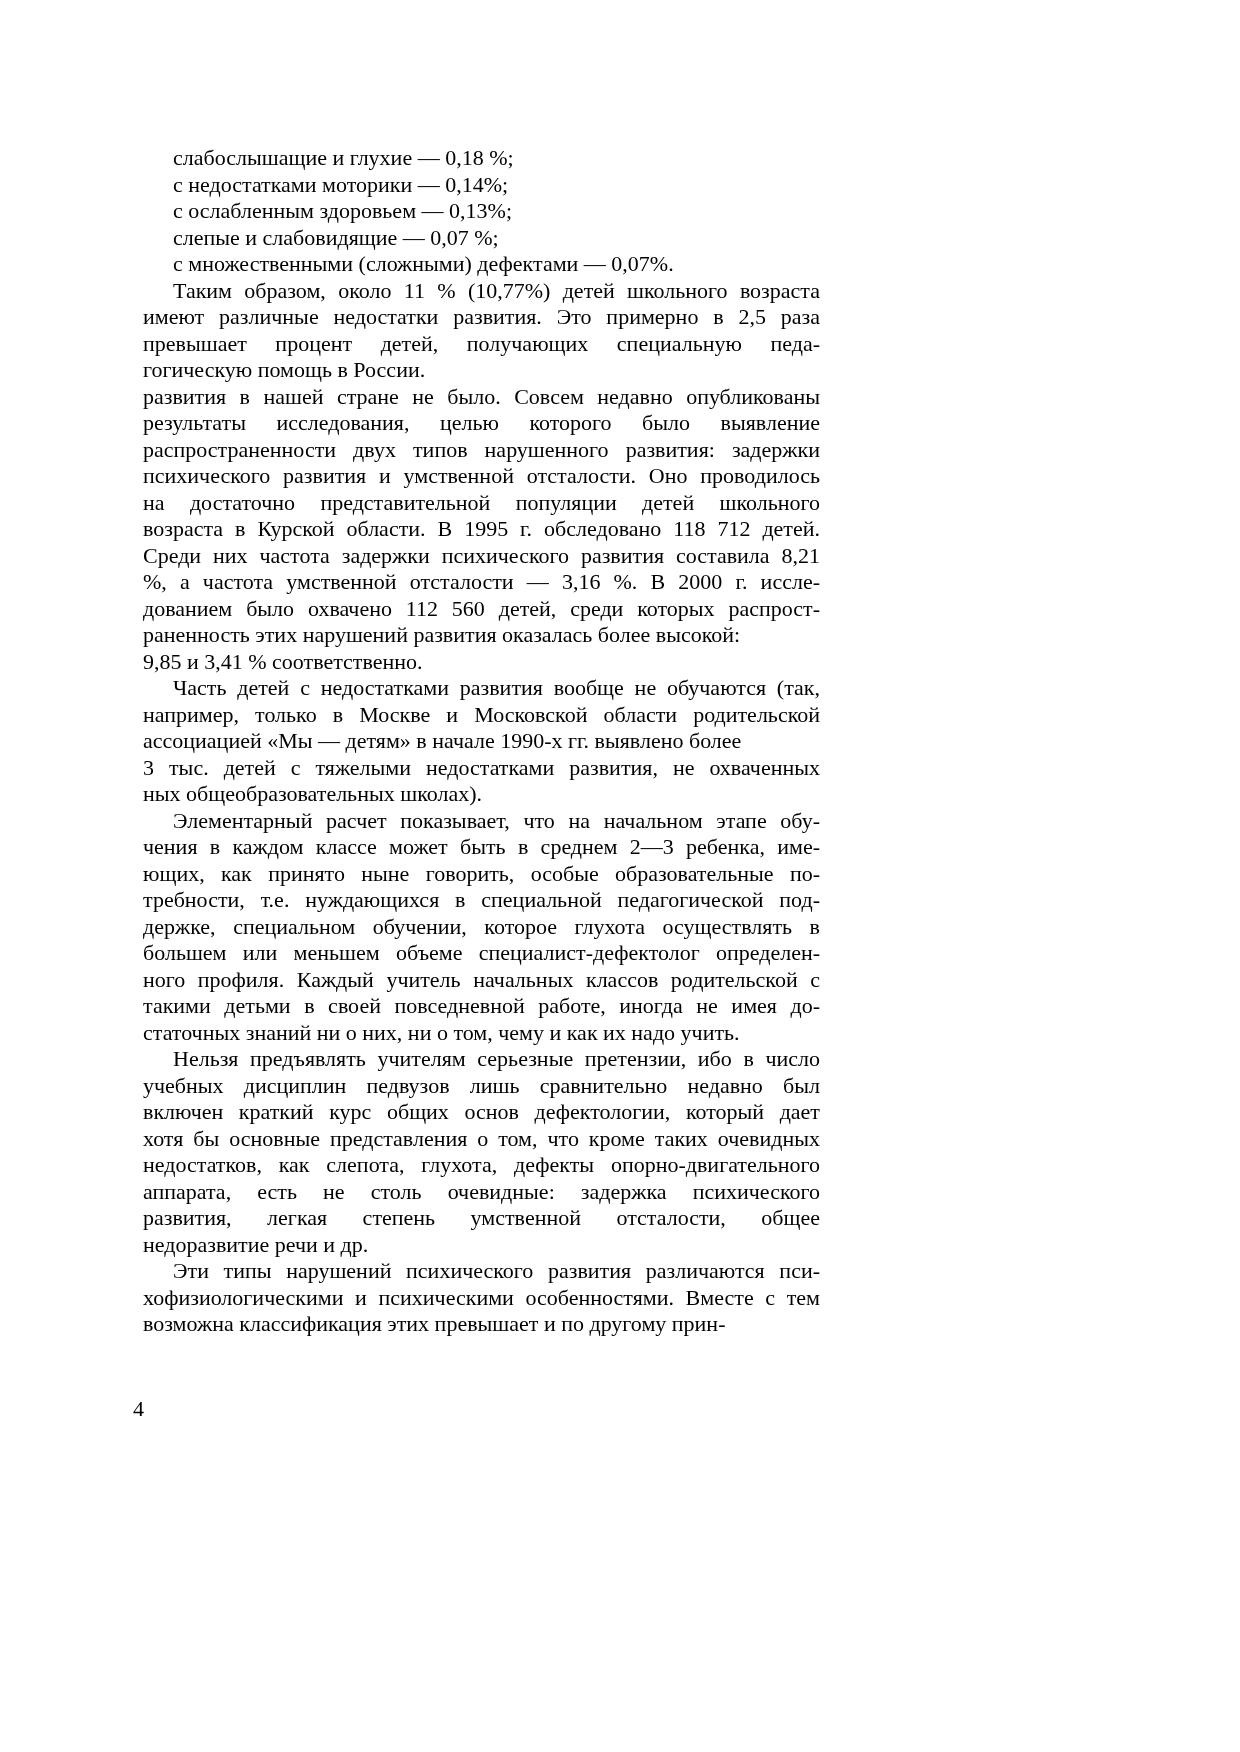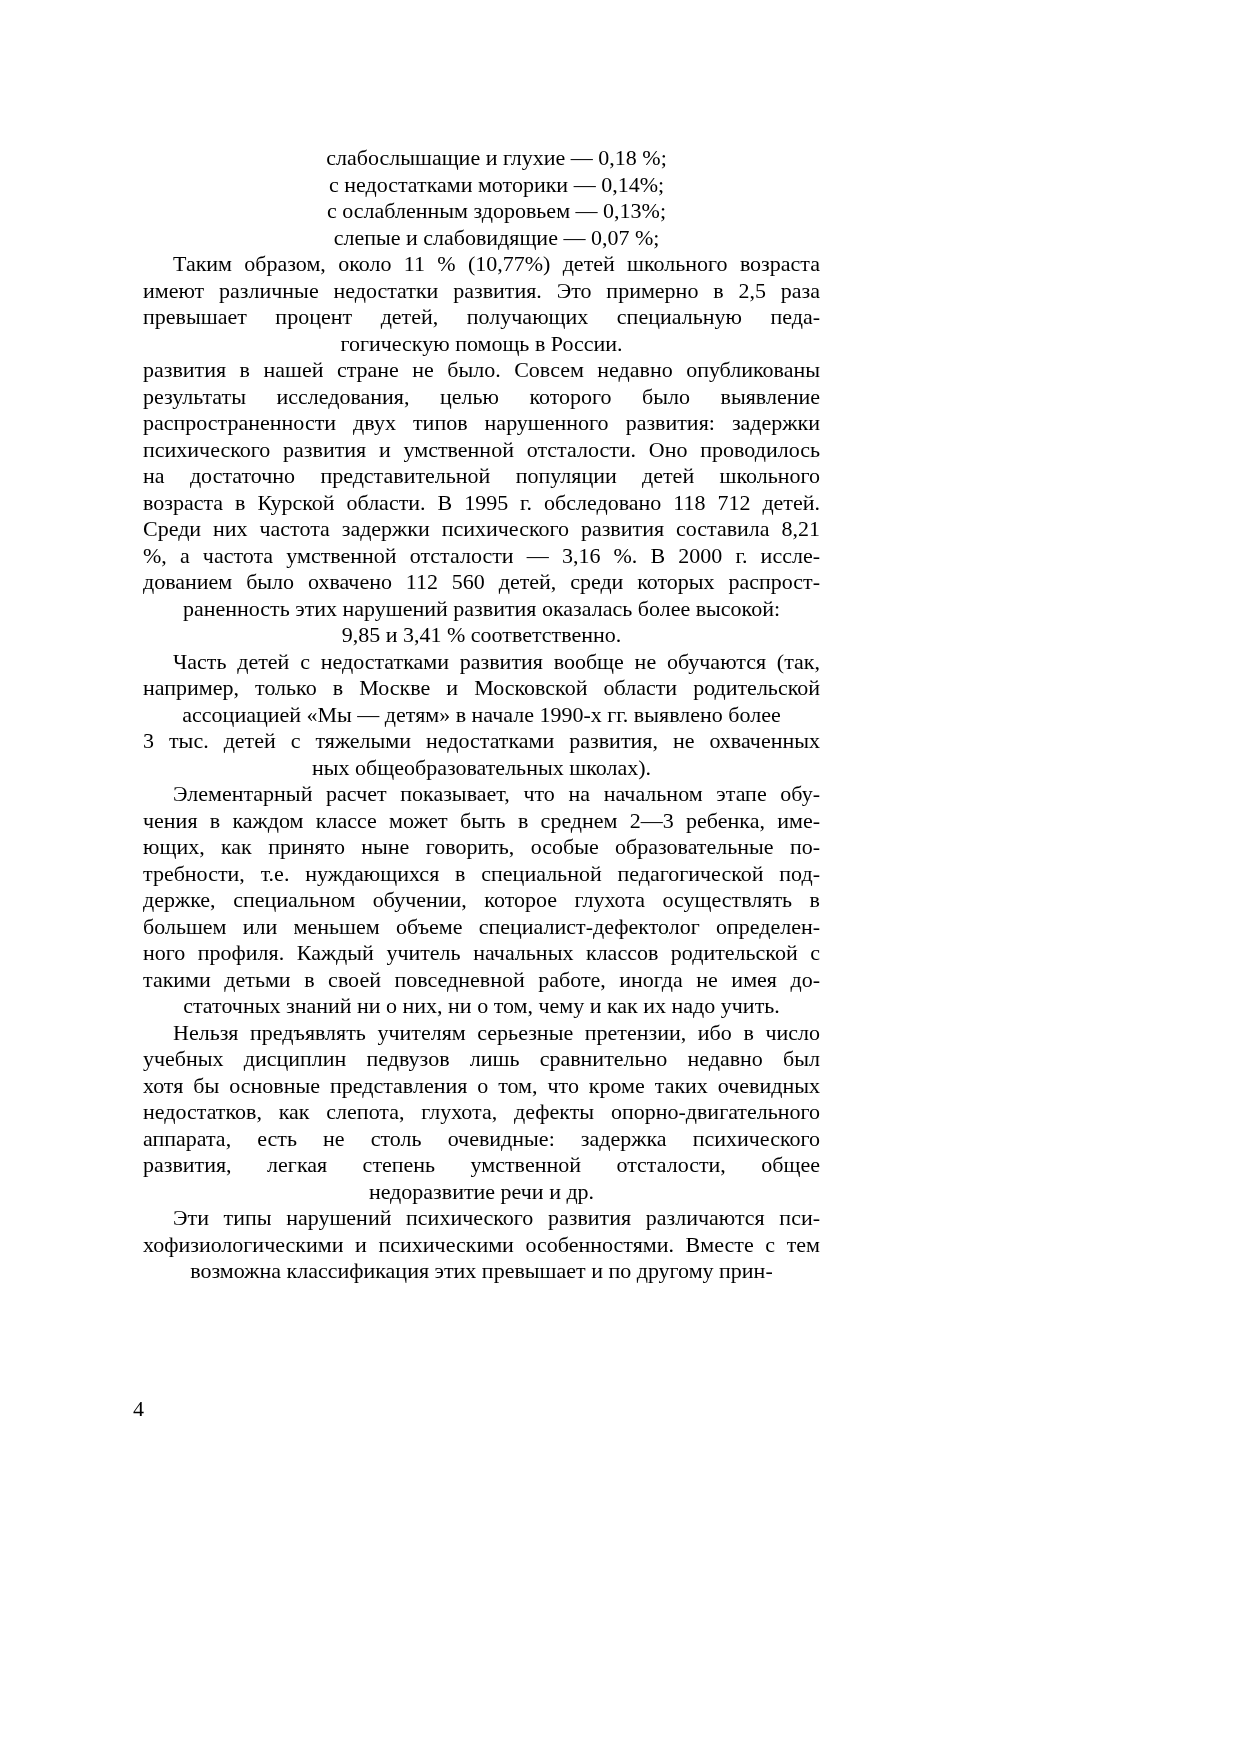--- a/index.html
+++ b/index.html
@@ -18,21 +18,21 @@
     position: absolute;
     left: 143px;
     top: 145px;
     width: 677px;
     font-family: "Liberation Serif", serif;
     font-size: 22px;
     line-height: 26.5px;
     color: #000000;
   }
   .paragraph { margin: 0; padding: 0; }
-  .line { margin: 0; padding: 0; text-align: center; }
+  .line { margin: 0; padding: 0; }
   .line.j {
     text-align: justify;
     text-align-last: justify;
   }
   .line.ind {
     text-indent: 30px;
   }
   .page-number {
     position: absolute;
     left: 133px;
@@ -46,20 +46,21 @@
 </head>
 <body>
 
 <div class="sheet">
   <div class="text-block">
       <div class="paragraph">
         <div class="line ind">слабослышащие и глухие — 0,18 %;</div>
         <div class="line ind">с недостатками моторики — 0,14%;</div>
         <div class="line ind">с ослабленным здоровьем — 0,13%;</div>
         <div class="line ind">слепые и слабовидящие — 0,07 %;</div>
+        <div class="line ind">с множественными (сложными) дефектами — 0,07%.</div>
       </div>
       <div class="paragraph">
         <div class="line j ind">Таким образом, около 11 % (10,77%) детей школьного возраста</div>
         <div class="line j">имеют различные недостатки развития. Это примерно в 2,5 раза</div>
         <div class="line j">превышает процент детей, получающих специальную педа-</div>
         <div class="line">гогическую помощь в России.</div>
       </div>
       <div class="paragraph">
         <div class="line j">развития в нашей стране не было. Совсем недавно опубликованы</div>
         <div class="line j">результаты исследования, целью которого было выявление</div>
@@ -87,20 +88,21 @@
         <div class="line j">требности, т.е. нуждающихся в специальной педагогической под-</div>
         <div class="line j">держке, специальном обучении, которое глухота осуществлять в</div>
         <div class="line j">большем или меньшем объеме специалист-дефектолог определен-</div>
         <div class="line j">ного профиля. Каждый учитель начальных классов родительской с</div>
         <div class="line j">такими детьми в своей повседневной работе, иногда не имея до-</div>
         <div class="line">статочных знаний ни о них, ни о том, чему и как их надо учить.</div>
       </div>
       <div class="paragraph">
         <div class="line j ind">Нельзя предъявлять учителям серьезные претензии, ибо в число</div>
         <div class="line j">учебных дисциплин педвузов лишь сравнительно недавно был</div>
+        <div class="line j">включен краткий курс общих основ дефектологии, который дает</div>
         <div class="line j">хотя бы основные представления о том, что кроме таких очевидных</div>
         <div class="line j">недостатков, как слепота, глухота, дефекты опорно-двигательного</div>
         <div class="line j">аппарата, есть не столь очевидные: задержка психического</div>
         <div class="line j">развития, легкая степень умственной отсталости, общее</div>
         <div class="line">недоразвитие речи и др.</div>
       </div>
       <div class="paragraph">
         <div class="line j ind">Эти типы нарушений психического развития различаются пси-</div>
         <div class="line j">хофизиологическими и психическими особенностями. Вместе с тем</div>
         <div class="line">возможна классификация этих превышает и по другому прин-</div>

